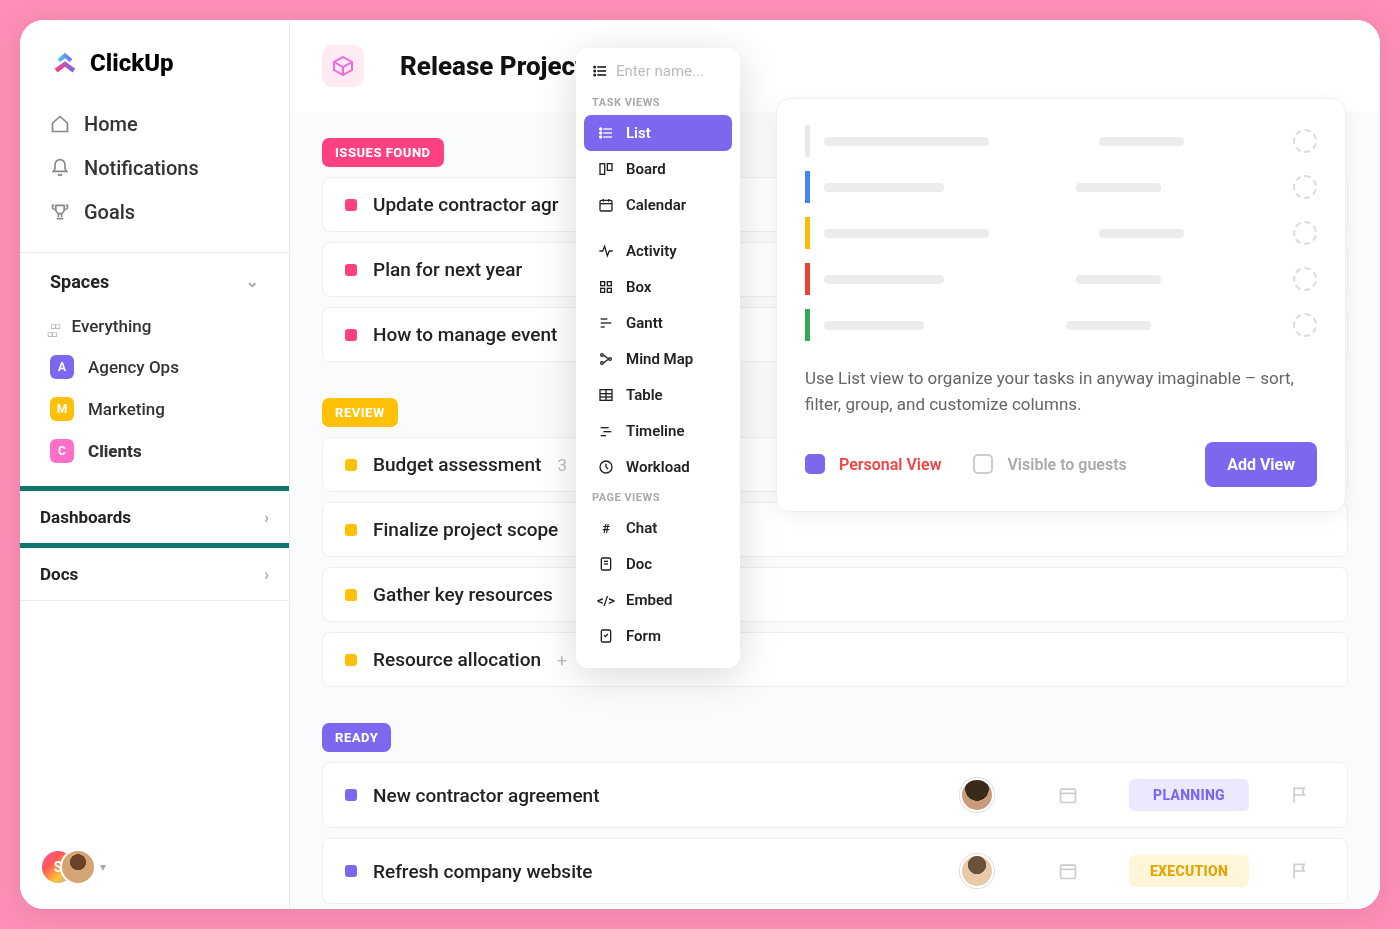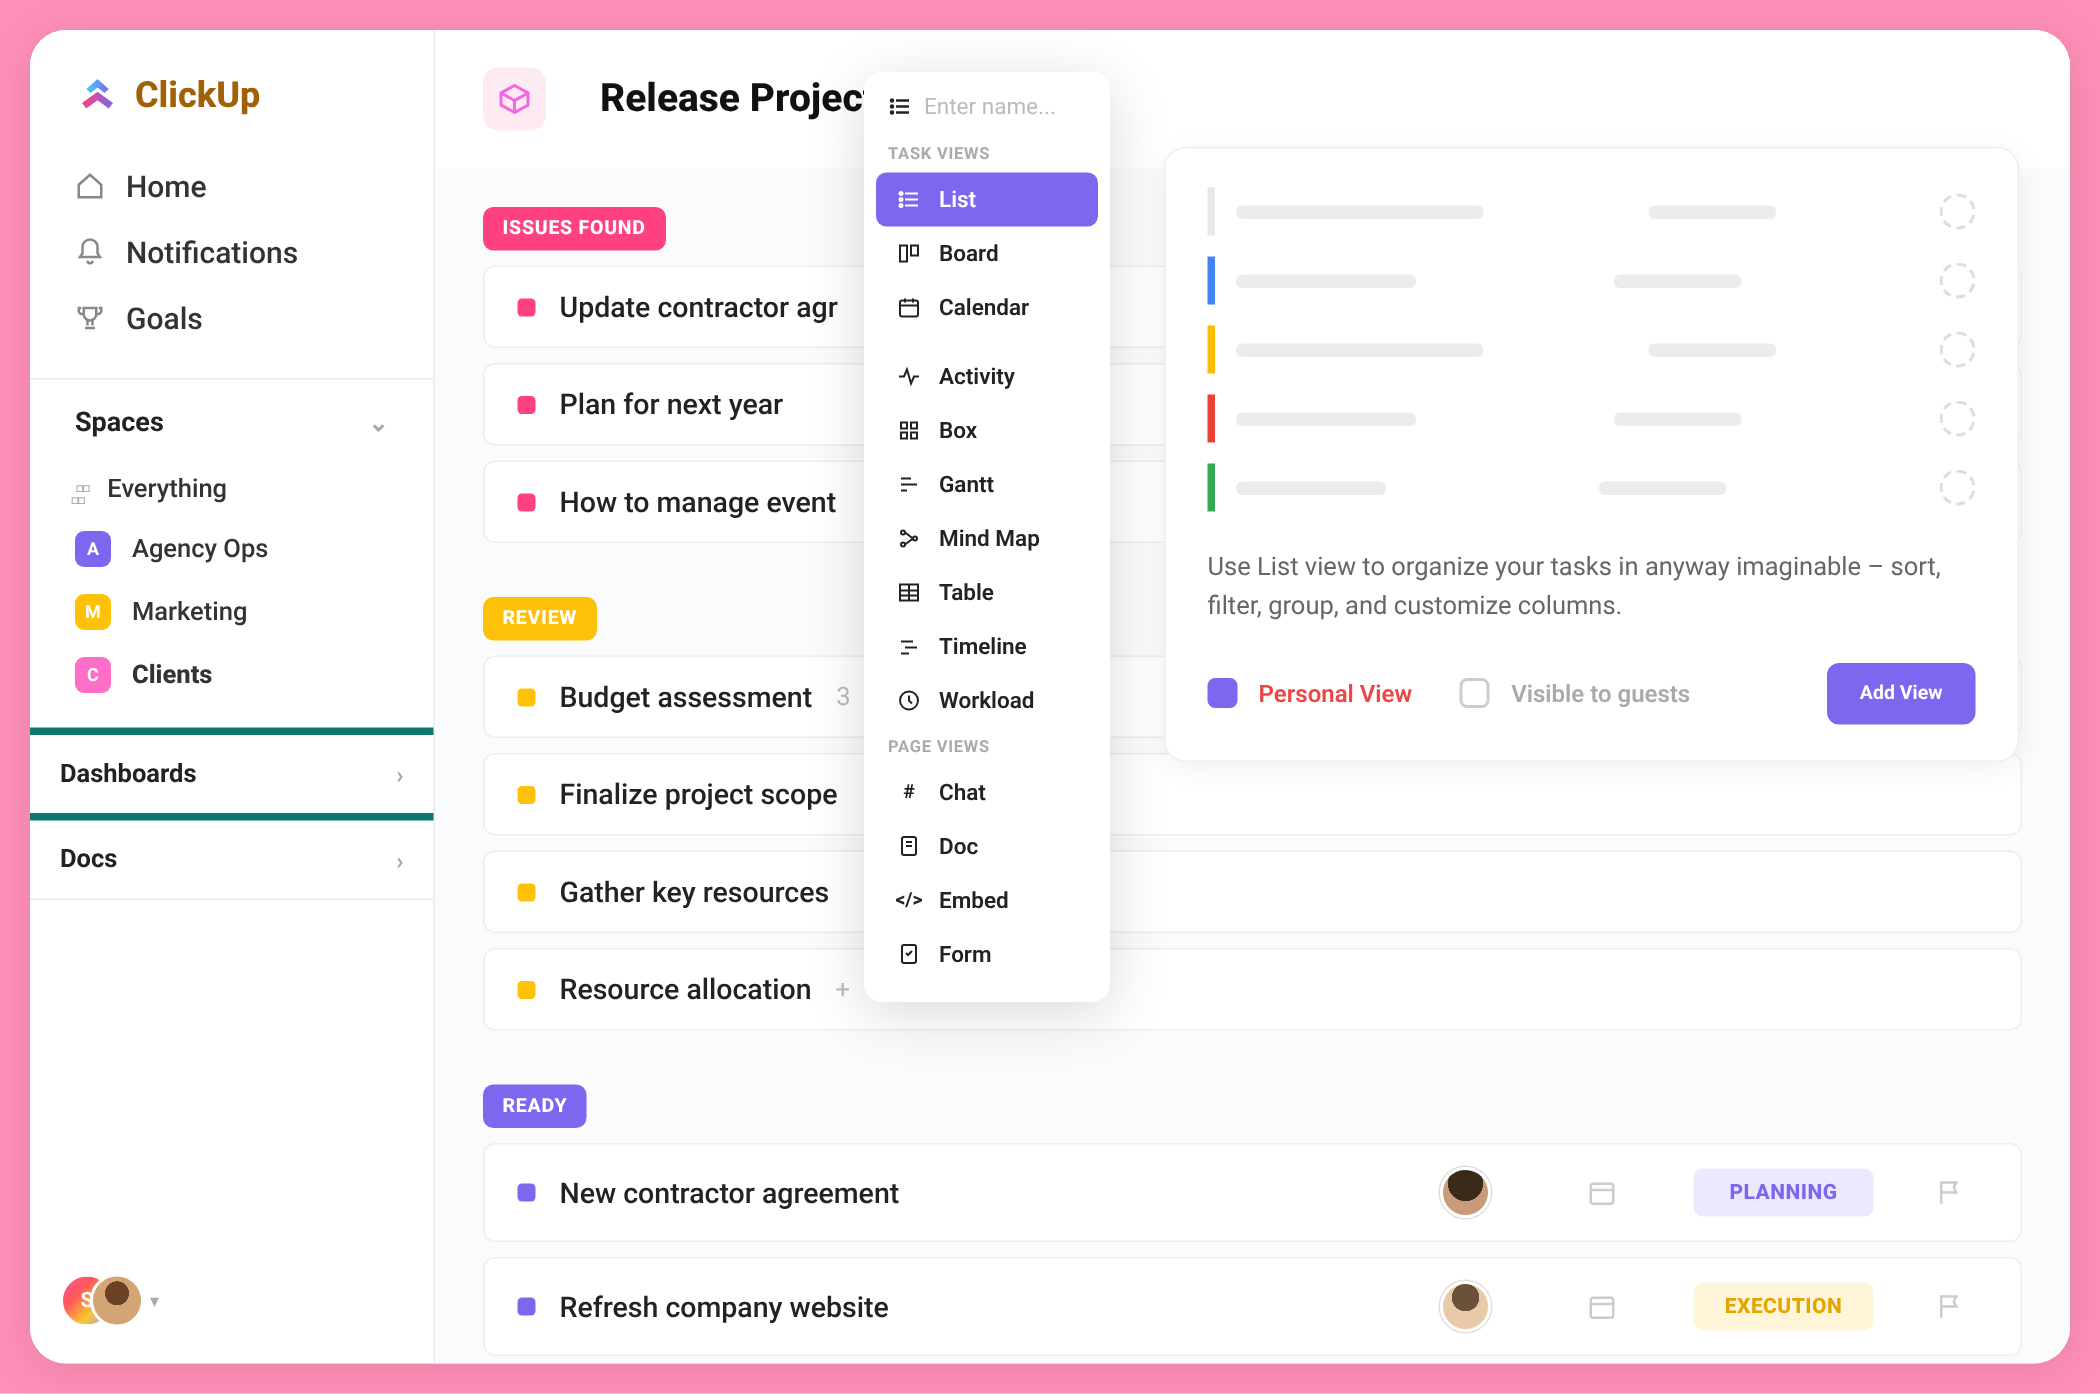--- a/index.html
+++ b/index.html
@@ -3,21 +3,21 @@
 <meta charset="utf-8">
 <style>
   * { box-sizing: border-box; margin: 0; padding: 0; font-family: -apple-system, BlinkMacSystemFont, "Segoe UI", Roboto, sans-serif; }
   body { background: #ff8fb8; display: flex; justify-content: center; align-items: center; min-height: 100vh; padding: 20px; }
   .app-window { width: 1360px; height: 889px; background: #fff; border-radius: 24px; display: flex; overflow: hidden; box-shadow: 0 4px 30px rgba(0,0,0,0.1); position: relative; }
   
   
   .sidebar { width: 270px; border-right: 1px solid #e8eaed; display: flex; flex-direction: column; background: #fff; }
   .logo-row { padding: 28px 30px 18px; display: flex; align-items: center; gap: 10px; }
   .logo-icon { width: 30px; height: 30px; }
-  .logo-text { font-size: 24px; font-weight: 800; color: #a16207; }
+  .logo-text { font-size: 24px; font-weight: 800; color: #000000; }
   
   .nav-section { padding: 6px 16px 14px; }
   .nav-item { display: flex; align-items: center; gap: 14px; padding: 10px 14px; border-radius: 8px; cursor: pointer; color: #333; font-size: 20px; font-weight: 500; }
   .nav-icon { width: 20px; height: 20px; color: #888; display: flex; align-items: center; justify-content: center; }
   
   .divider { height: 1px; background: #e8eaed; margin: 4px 0; }
   
   .section-header { display: flex; justify-content: space-between; align-items: center; padding: 14px 30px 8px; font-size: 18px; font-weight: 700; color: #222; cursor: pointer;}
   .chevron { color: #aaa; font-size: 16px; }
   
@@ -100,21 +100,21 @@
   .view-title-row { display:flex; align-items:center; gap:16px; margin-bottom: 14px;}
   .view-title-icon { width: 38px; height: 38px; border:1px solid #e8eaed; border-radius: 9px; display:flex; align-items:center; justify-content:center; font-size:18px; font-weight:700;}
   .view-title { font-size: 26px; font-weight: 800; color: #111;}
   .view-desc { font-size: 17px; color: #666; line-height: 1.55; margin-bottom: 24px;}
   
   .view-footer { display:flex; align-items:center; gap: 14px;}
   .checkbox { width: 20px; height: 20px; border-radius: 5px; border: 2px solid #7b68ee; display:flex; align-items:center; justify-content:center;}
   .checkbox.checked { background: #7b68ee;}
   .check-label { font-size: 16px; font-weight: 600; color: #ef4444; margin-right: 18px;}
   .check-label.muted { color: #aaa;}
-  .add-view-btn { margin-left: auto; background: #7b68ee; color: #fff; border: none; border-radius: 8px; padding: 13px 22px; font-size: 13px; font-weight: 700; cursor: pointer;}
+  .add-view-btn { margin-left: auto; background: #7b68ee; color: #fff; border: none; border-radius: 8px; padding: 13px 22px; font-size: 16px; font-weight: 700; cursor: pointer;}
   
 </style>
 </head>
 <body>
 
 <div class="app-window">
 
   <div class="sidebar">
     <div class="logo-row">
       <svg class="logo-icon" viewBox="0 0 32 32">

